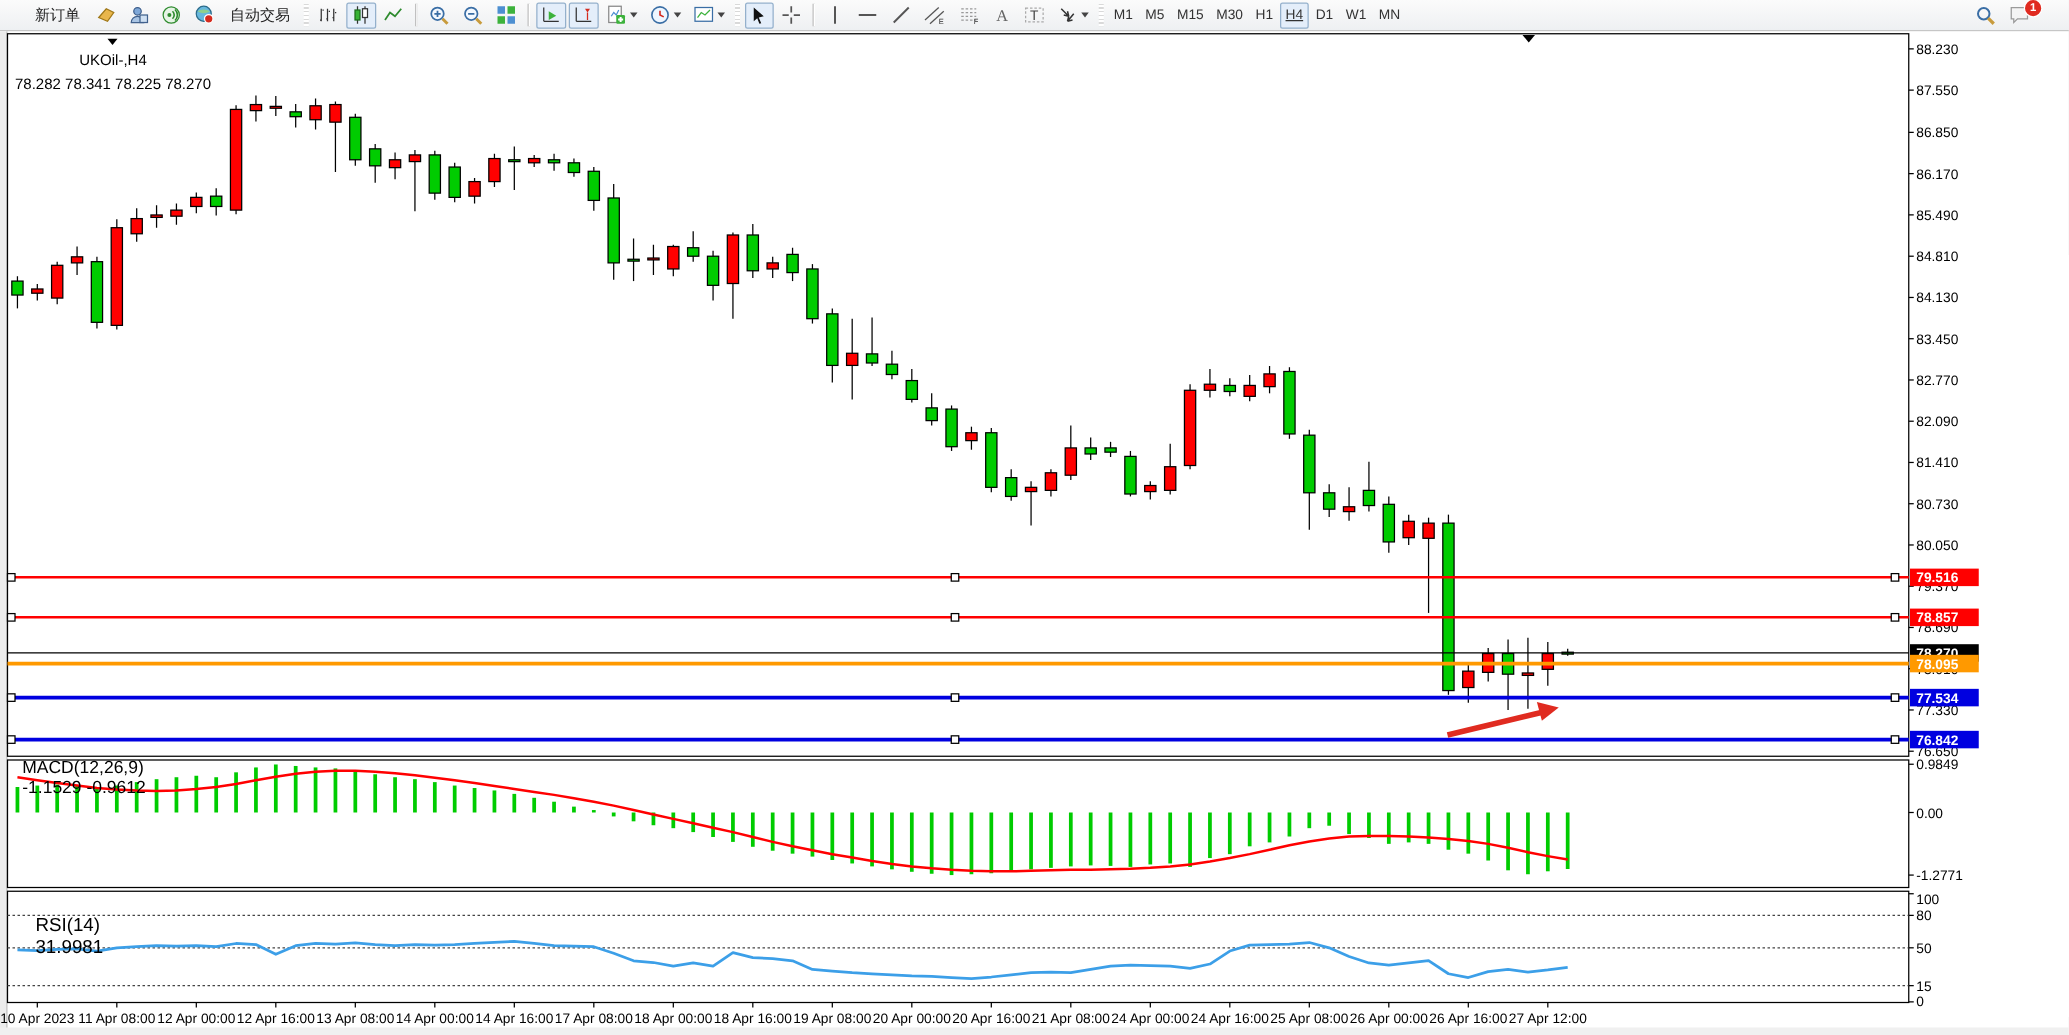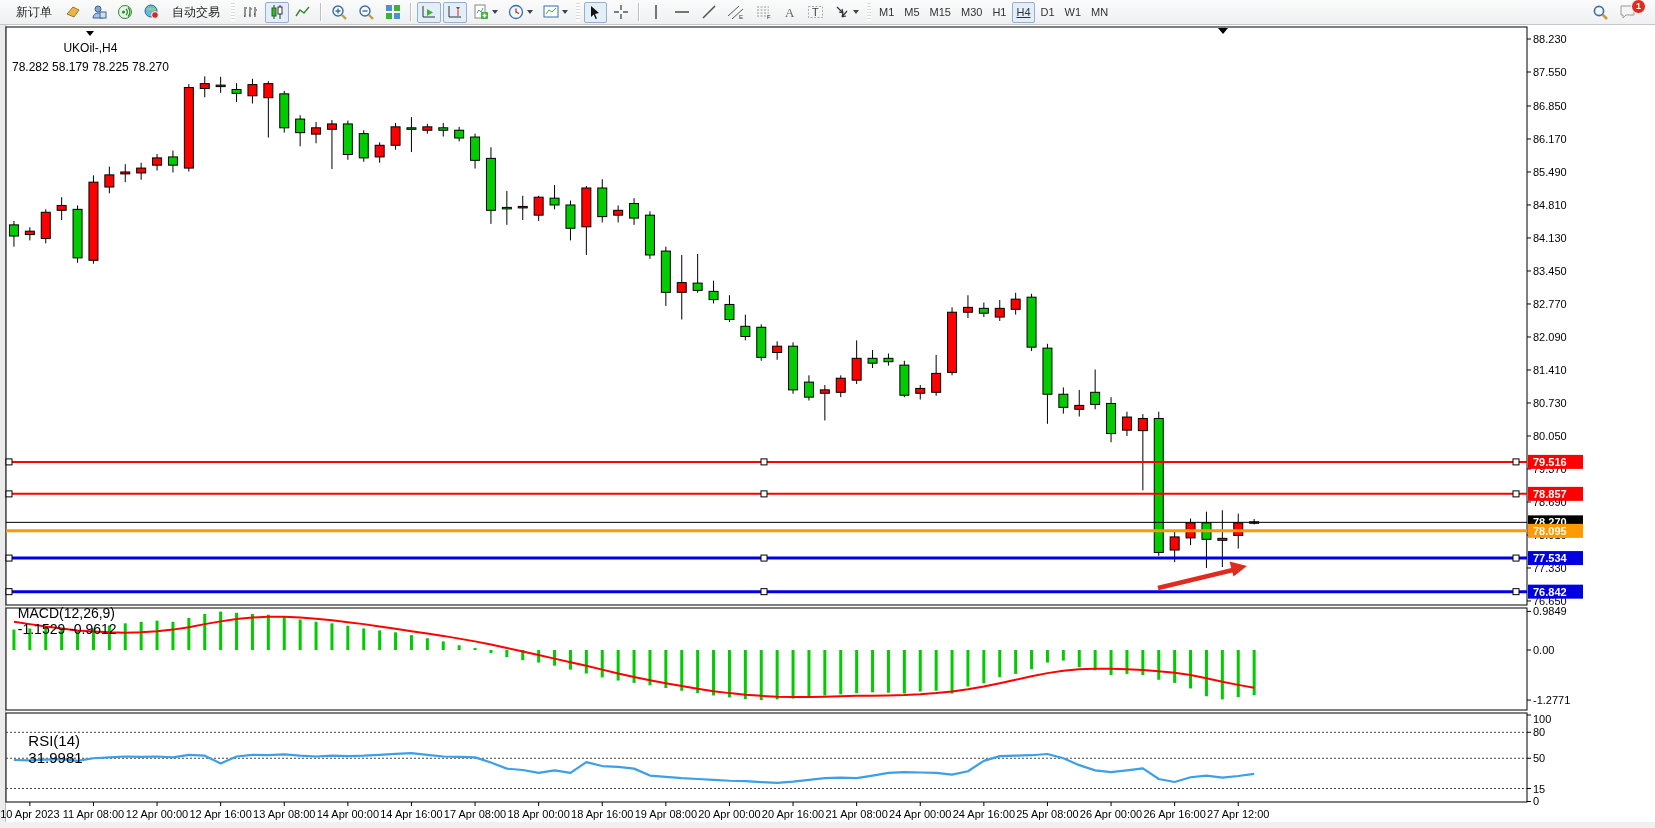--- a/index.html
+++ b/index.html
@@ -1,21 +1,21 @@
 <!DOCTYPE html>
 <html><head>
 <meta charset="utf-8">
 <style>
   html,body{margin:0;padding:0;width:1655px;height:828px;overflow:hidden;
     background:#f0f0f0;font-family:"Liberation Sans","DejaVu Sans",sans-serif;
     -webkit-font-smoothing:antialiased;}
   
   .toolbar{position:absolute;left:0;top:0;width:1655px;height:25px;
     background:linear-gradient(#fbfbfb,#eef0f2);border-bottom:1px solid #c6c6c6;
-    display:flex;align-items:center;padding:0 8px;box-sizing:border-box;font-size:12px;color:#222;}
+    display:flex;align-items:center;padding:0 20px;box-sizing:border-box;font-size:12px;color:#222;}
   .tbtn{height:21px;min-width:21px;display:flex;align-items:center;justify-content:center;
     border:1px solid transparent;border-radius:2px;margin:0 1px;padding:0 3px;box-sizing:border-box;cursor:default;}
   .tbtn.pressed{border:1px solid #94b0cc;background:#e4eefa;text-decoration:underline;}
   .tbtn.texty{padding:0 6px;white-space:nowrap;}
   .sep{width:1px;height:18px;background:#c0c0c0;border-right:1px solid #fff;margin:0 4px;}
   .grip{width:4px;height:18px;margin:0 3px;background:repeating-linear-gradient(#d9d9d9 0 1px,#fff 1px 3px);}
   .dd{width:0;height:0;border-left:3px solid transparent;border-right:3px solid transparent;
     border-top:4px solid #444;margin-left:3px;}
   .tf{font-size:11px;color:#333;}
   .spacer{flex:1;}
@@ -611,21 +611,21 @@
       <text x="1174.65" y="793" text-anchor="middle">26 Apr 16:00</text>
       <line x1="1238.25" y1="777" x2="1238.25" y2="781" stroke="#000"></line>
       <text x="1238.25" y="793" text-anchor="middle">27 Apr 12:00</text>
     </g>
     <rect x="0" y="797" width="1655" height="6" fill="#f0f0f0"></rect>
   </svg>
 
 <div class="overlay-label" id="sym-title">
   <span class="tri"></span>
   <span>UKOil-,H4</span>
-  <span>78.282 58.179 78.225 78.270</span>
+  <span>78.282 78.341 78.225 78.270</span>
 </div>
 <div class="overlay-label" id="macd-label">
   <span>MACD(12,26,9)</span>
   <span>-1.1529 -0.9612</span>
 </div>
 <div class="overlay-label" id="rsi-label">
   <span>RSI(14)</span>
   <span>31.9981</span>
 </div>
 

